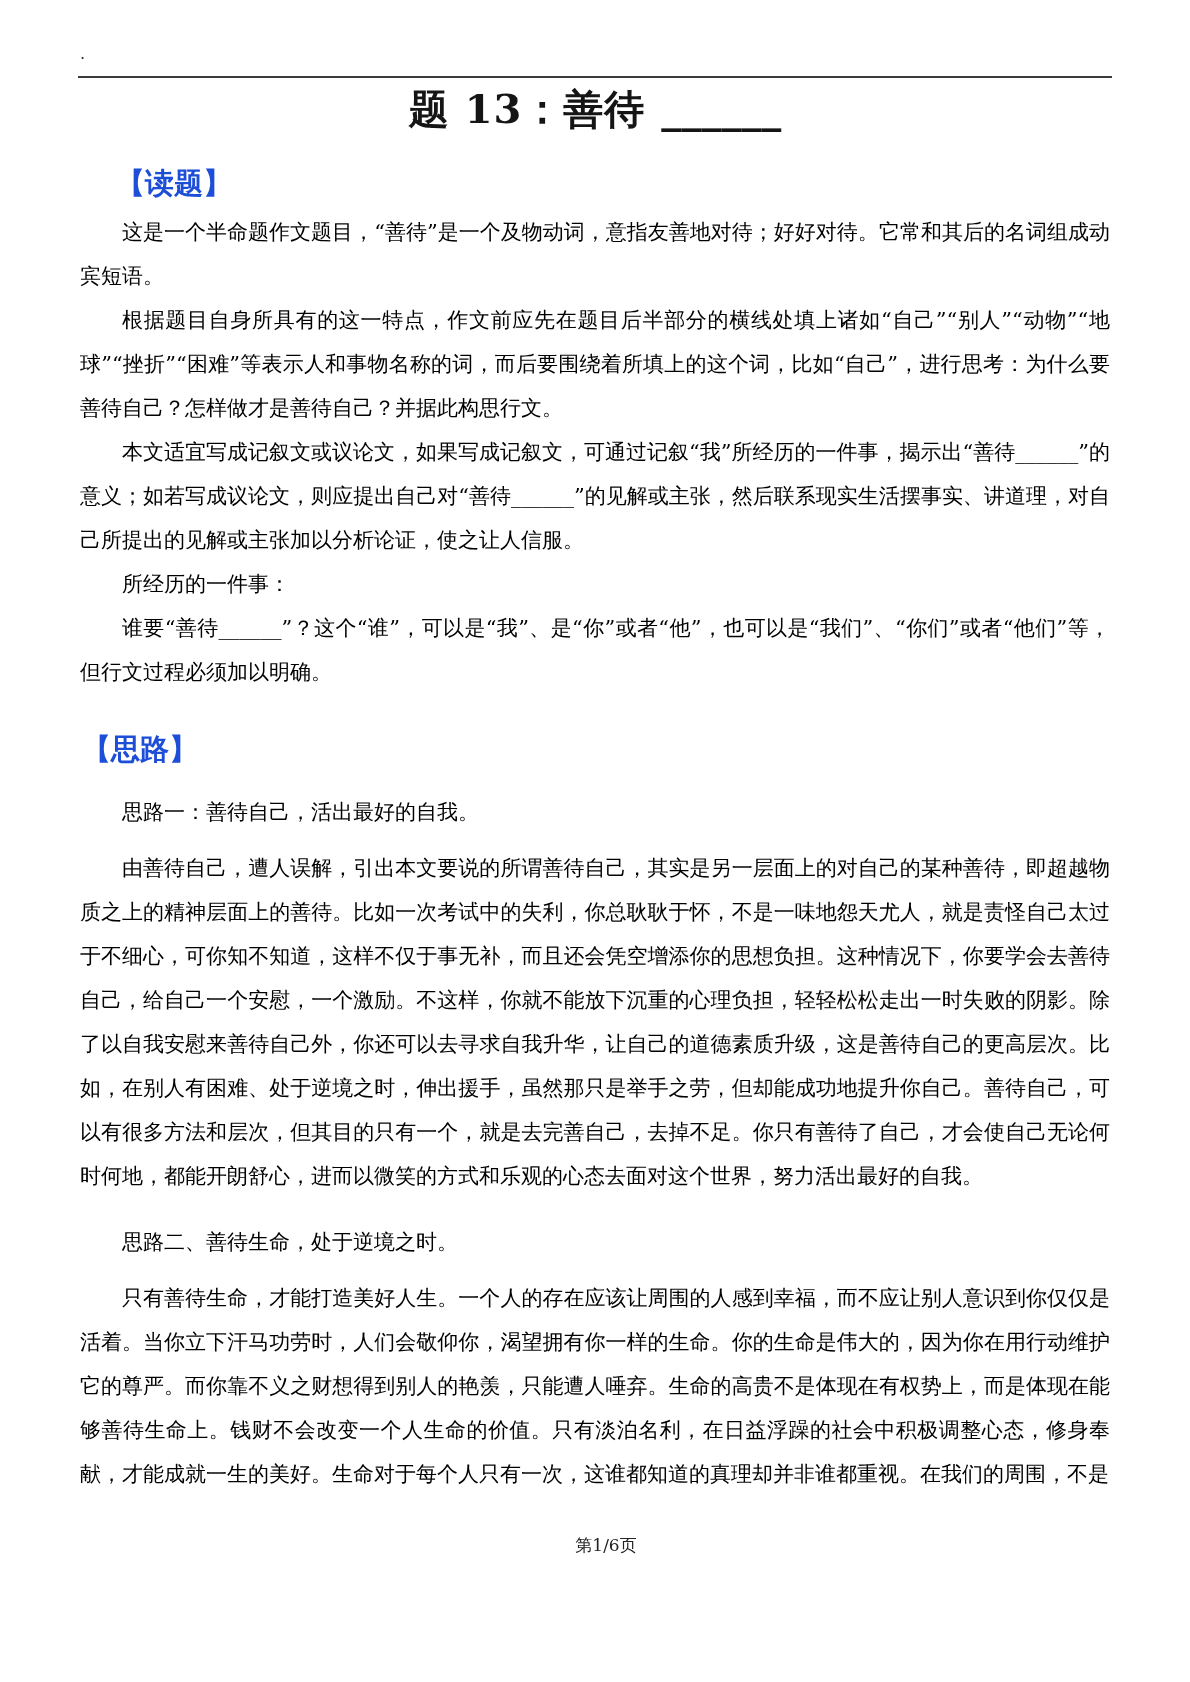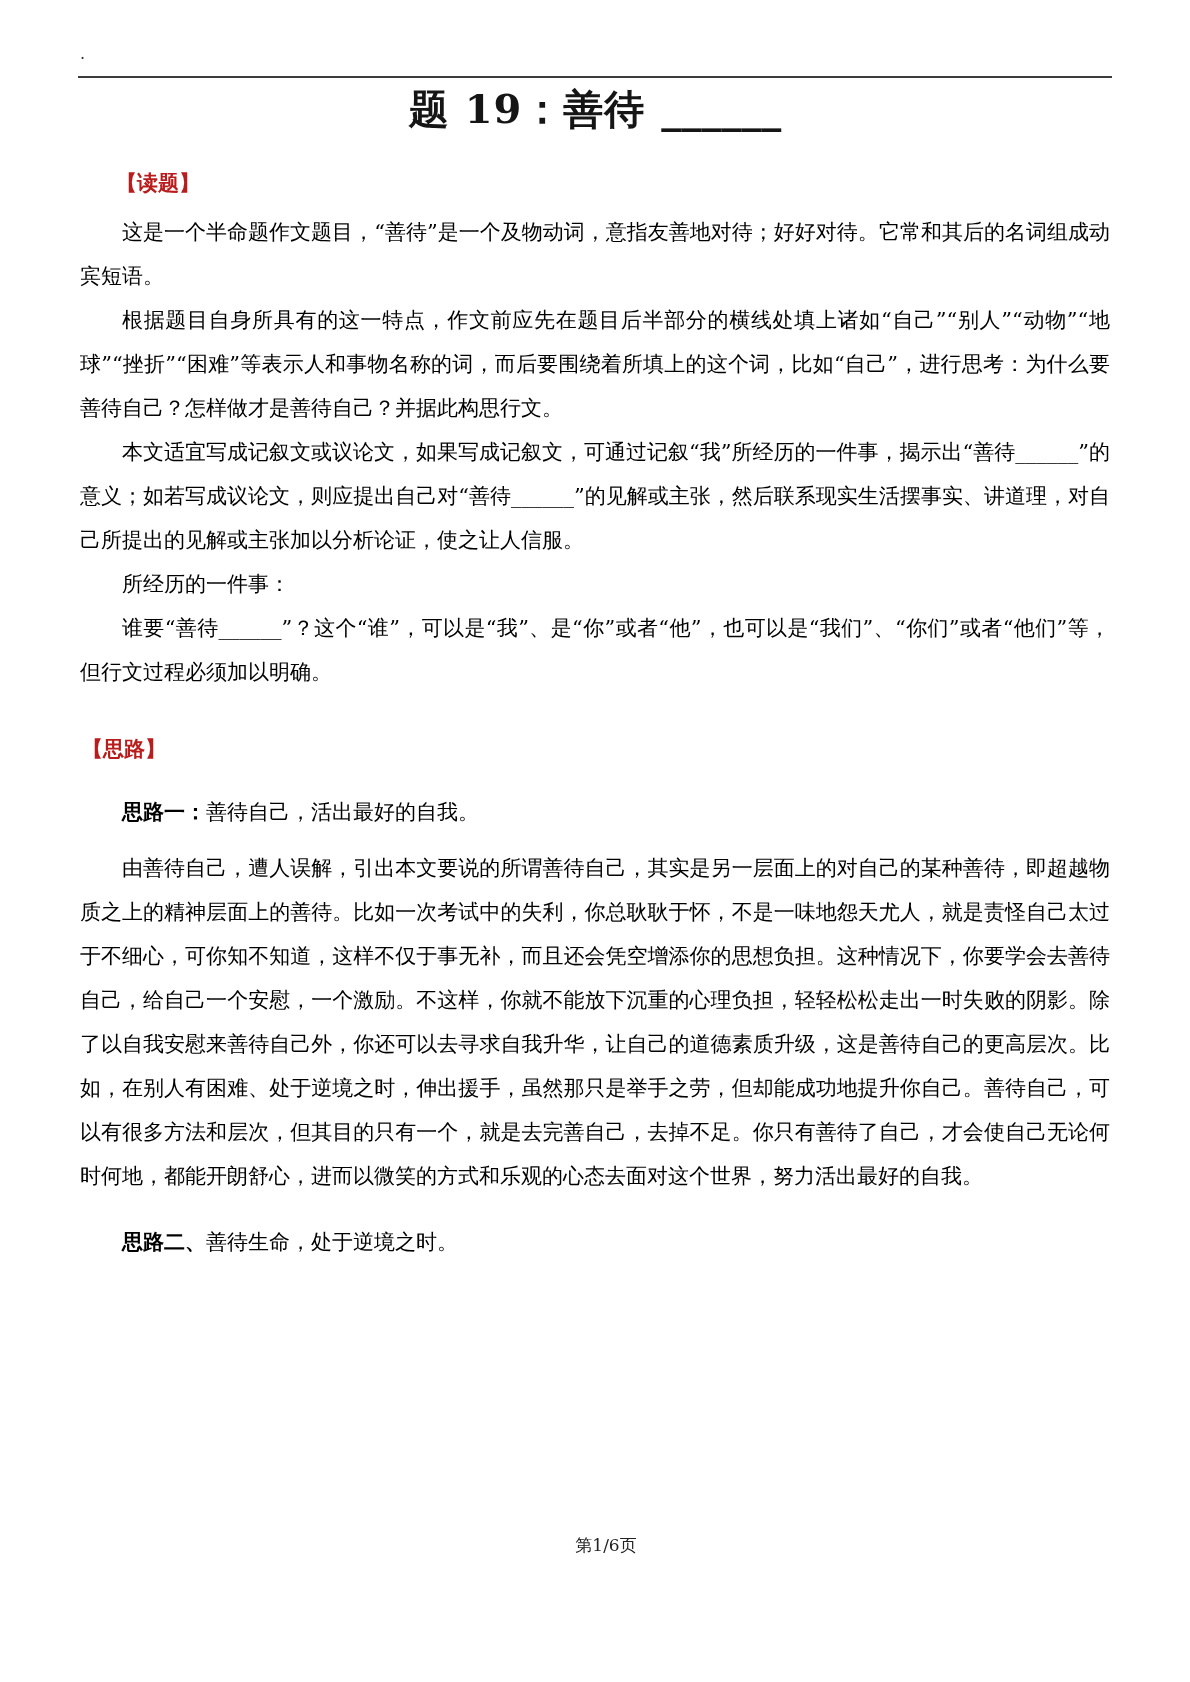--- a/index.html
+++ b/index.html
@@ -40,36 +40,36 @@
     font-weight:700;
     letter-spacing:1px;
     white-space:nowrap;
   }
   .title-blank {
     font-weight:700;
     letter-spacing:0;
     margin-left:16px;
   }
   .section-heading {
-    font-size:21px;
+    font-size:29px;
     line-height:38px;
     font-weight:700;
-    color:#b91c1c;
+    color:#1d4ed8;
   }
   .heading-reading { margin:30px 0 8px 36px; }
   .heading-ideas   { margin:36px 0 0 2px; }
   .body-text p {
     font-size:21px;
     line-height:44px;
     text-align:justify;
     text-indent:2em;
     color:#000000;
   }
   .idea-line { margin-top:22px; }
-  .idea-label { font-weight:700; }
+  .idea-label { font-weight:400; }
   .idea-body  { margin-top:12px; }
   .page-footer {
     position:absolute;
     top:1534px;
     left:11px;
     width:100%;
     text-align:center;
     font-size:17px;
     color:#222;
   }
@@ -77,40 +77,41 @@
 </head>
 <body>
 
 <div class="page">
 
   <div class="corner-mark">.</div>
   <div class="header-rule"></div>
 
   <div class="content">
 
-    <h1 class="doc-title"><span>题 19：善待</span><span class="title-blank">______</span></h1>
+    <h1 class="doc-title"><span>题 13：善待</span><span class="title-blank">______</span></h1>
 
     <h2 class="section-heading heading-reading">【读题】</h2>
 
     <div class="body-text">
       <p>这是一个半命题作文题目，“善待”是一个及物动词，意指友善地对待；好好对待。它常和其后的名词组成动宾短语。</p>
       <p>根据题目自身所具有的这一特点，作文前应先在题目后半部分的横线处填上诸如“自己”“别人”“动物”“地球”“挫折”“困难”等表示人和事物名称的词，而后要围绕着所填上的这个词，比如“自己”，进行思考：为什么要善待自己？怎样做才是善待自己？并据此构思行文。</p>
       <p>本文适宜写成记叙文或议论文，如果写成记叙文，可通过记叙“我”所经历的一件事，揭示出“善待______”的意义；如若写成议论文，则应提出自己对“善待______”的见解或主张，然后联系现实生活摆事实、讲道理，对自己所提出的见解或主张加以分析论证，使之让人信服。</p>
       <p>所经历的一件事：</p>
       <p>谁要“善待______”？这个“谁”，可以是“我”、是“你”或者“他”，也可以是“我们”、“你们”或者“他们”等，但行文过程必须加以明确。</p>
     </div>
 
     <h2 class="section-heading heading-ideas">【思路】</h2>
 
     <div class="body-text">
 
       <p class="idea-line"><span class="idea-label">思路一：</span><span>善待自己，活出最好的自我。</span></p>
       <p class="idea-body">由善待自己，遭人误解，引出本文要说的所谓善待自己，其实是另一层面上的对自己的某种善待，即超越物质之上的精神层面上的善待。比如一次考试中的失利，你总耿耿于怀，不是一味地怨天尤人，就是责怪自己太过于不细心，可你知不知道，这样不仅于事无补，而且还会凭空增添你的思想负担。这种情况下，你要学会去善待自己，给自己一个安慰，一个激励。不这样，你就不能放下沉重的心理负担，轻轻松松走出一时失败的阴影。除了以自我安慰来善待自己外，你还可以去寻求自我升华，让自己的道德素质升级，这是善待自己的更高层次。比如，在别人有困难、处于逆境之时，伸出援手，虽然那只是举手之劳，但却能成功地提升你自己。善待自己，可以有很多方法和层次，但其目的只有一个，就是去完善自己，去掉不足。你只有善待了自己，才会使自己无论何时何地，都能开朗舒心，进而以微笑的方式和乐观的心态去面对这个世界，努力活出最好的自我。</p>
 
       <p class="idea-line"><span class="idea-label">思路二、</span><span>善待生命，处于逆境之时。</span></p>
+      <p class="idea-body">只有善待生命，才能打造美好人生。一个人的存在应该让周围的人感到幸福，而不应让别人意识到你仅仅是活着。当你立下汗马功劳时，人们会敬仰你，渴望拥有你一样的生命。你的生命是伟大的，因为你在用行动维护它的尊严。而你靠不义之财想得到别人的艳羡，只能遭人唾弃。生命的高贵不是体现在有权势上，而是体现在能够善待生命上。钱财不会改变一个人生命的价值。只有淡泊名利，在日益浮躁的社会中积极调整心态，修身奉献，才能成就一生的美好。生命对于每个人只有一次，这谁都知道的真理却并非谁都重视。在我们的周围，不是</p>
 
     </div>
 
   </div>
 
   <div class="page-footer">第1/6页</div>
 
 </div>
 
 </body></html>

